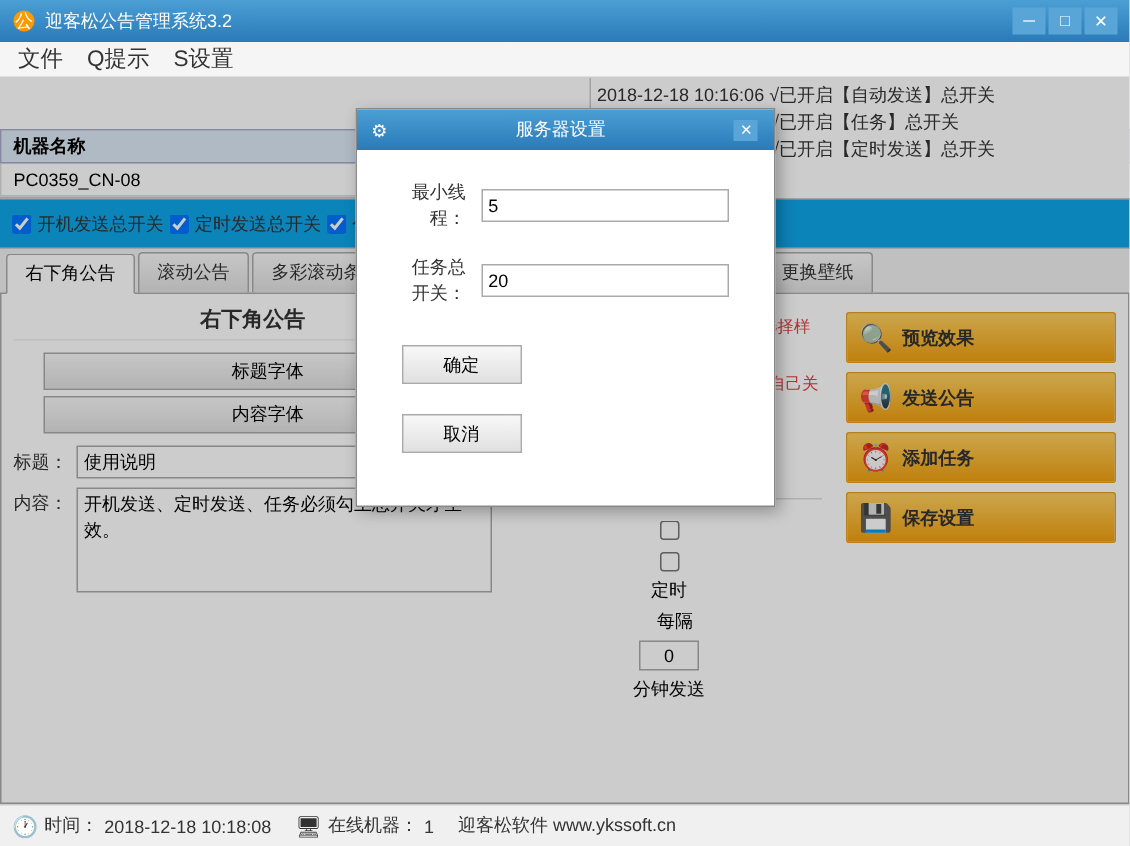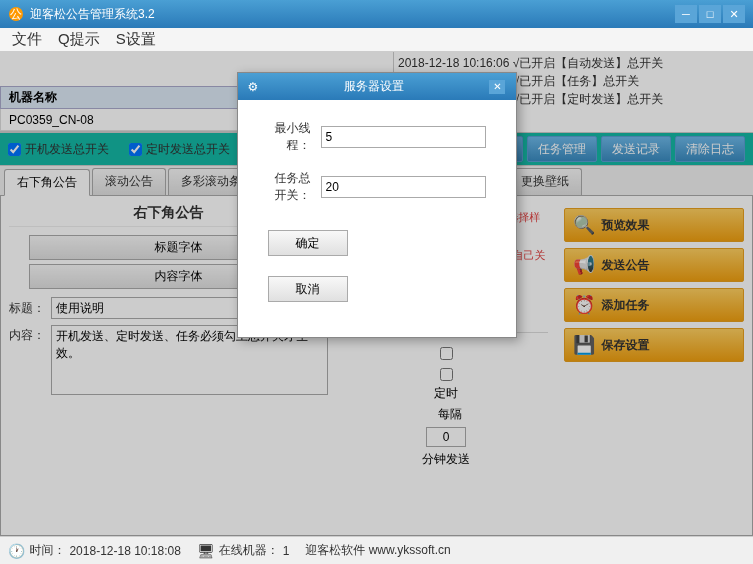--- a/index.html
+++ b/index.html
@@ -152,28 +152,28 @@
       width: 80px;
       height: 26px;
       border: 1px solid #aaa;
       background: linear-gradient(to bottom, #f8f8f8, #e0e0e0);
       cursor: pointer;
       font-size: 12px;
     }
 
     
     .control-bar {
-      background: #14b8a6;
+      background: #0ea5e9;
       height: 34px;
       display: flex;
       align-items: center;
       padding: 0 8px;
       border-top: 1px solid #ccc;
       border-bottom: 1px solid #ccc;
-      gap: 20px;
+      gap: 4px;
     }
     .checkbox-label {
       display: flex;
       align-items: center;
       gap: 4px;
       font-size: 12px;
       color: #333;
     }
     .checkbox-label input { margin: 0; }
     .control-buttons {
@@ -465,26 +465,20 @@
       <span>开机发送总开关</span>
     </label>
     <label class="checkbox-label">
       <input type="checkbox" checked="" style="">
       <span>定时发送总开关</span>
     </label>
     <label class="checkbox-label">
       <input type="checkbox" checked="" style="">
       <span>任务总开关</span>
     </label>
-    <div class="control-buttons">
-      <button class="ctrl-btn">分组设置</button>
-      <button class="ctrl-btn">任务管理</button>
-      <button class="ctrl-btn">发送记录</button>
-      <button class="ctrl-btn">清除日志</button>
-    </div>
   </div>
 
   <div class="panel-container">
 
     <div class="tab-bar">
       <div class="tab active">右下角公告</div>
       <div class="tab">滚动公告</div>
       <div class="tab">多彩滚动条</div>
       <div class="tab">气泡提示</div>
       <div class="tab">消息框</div>

